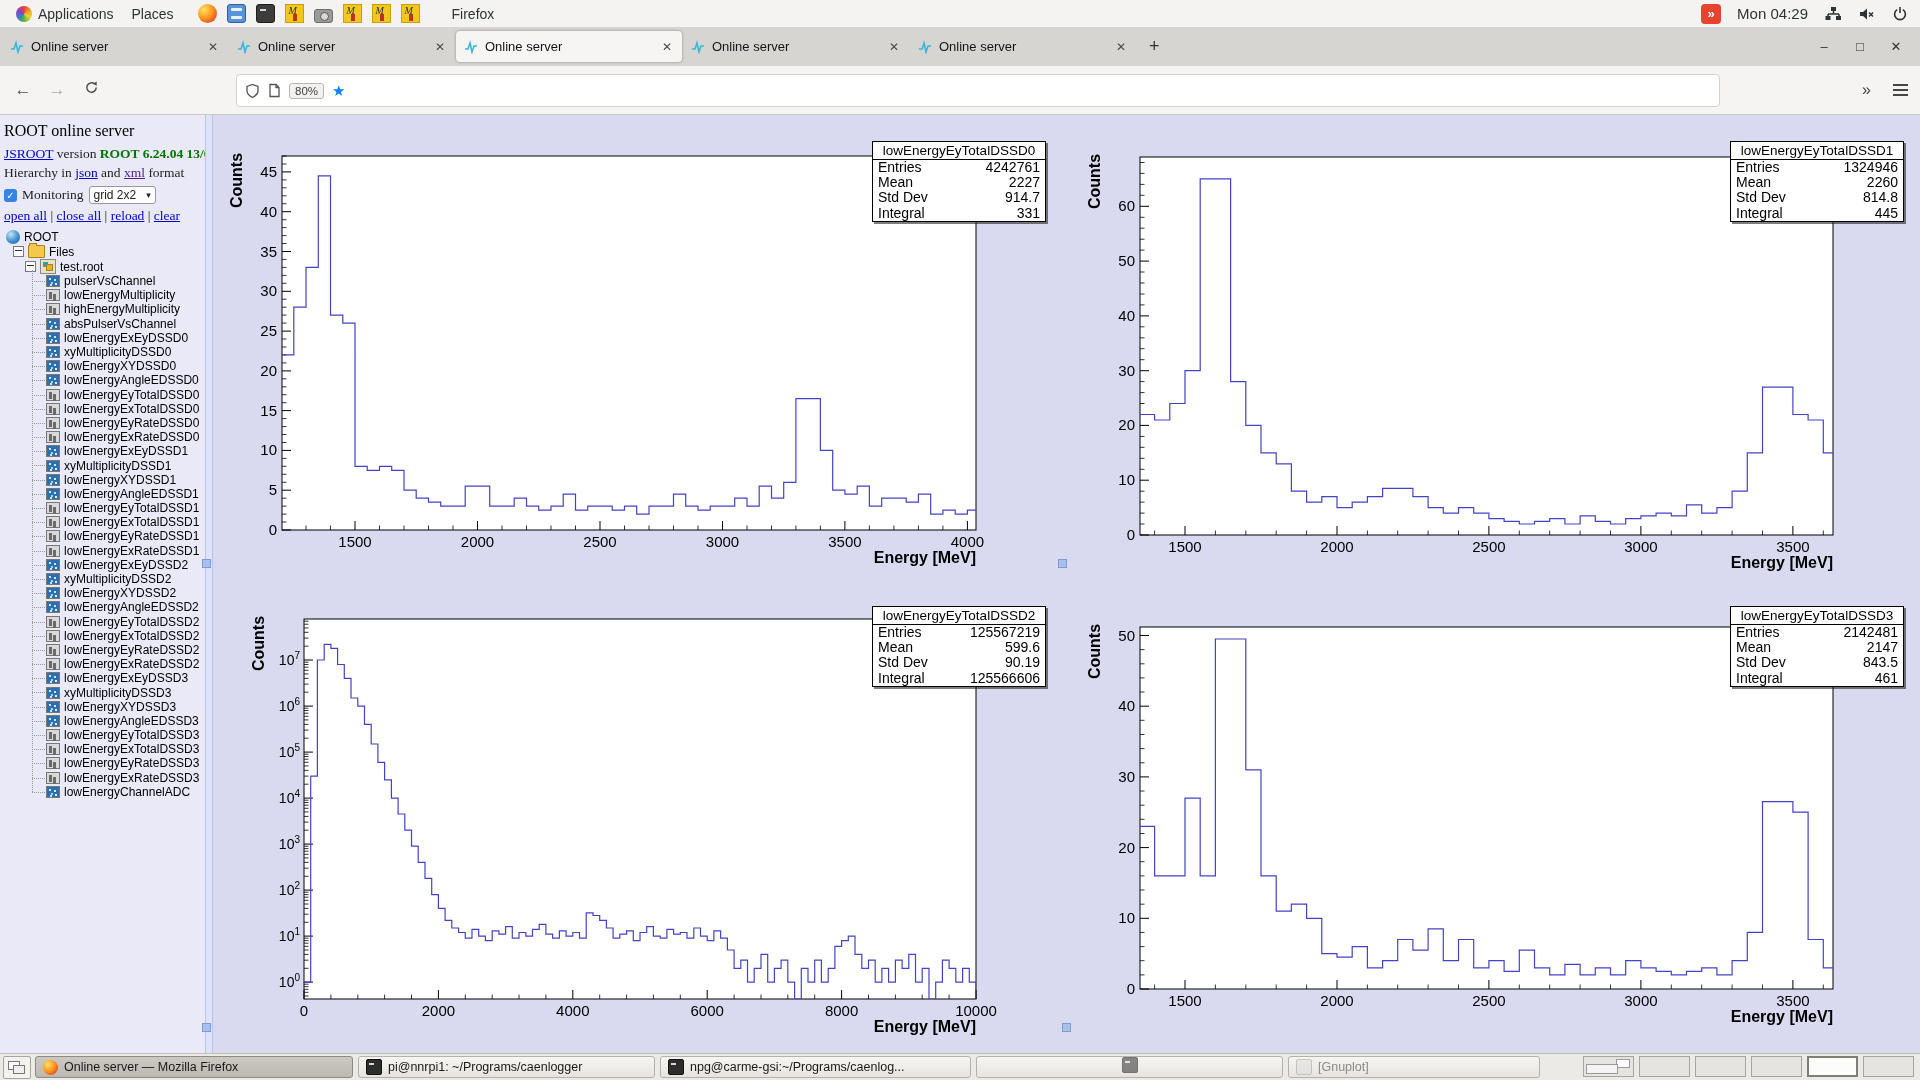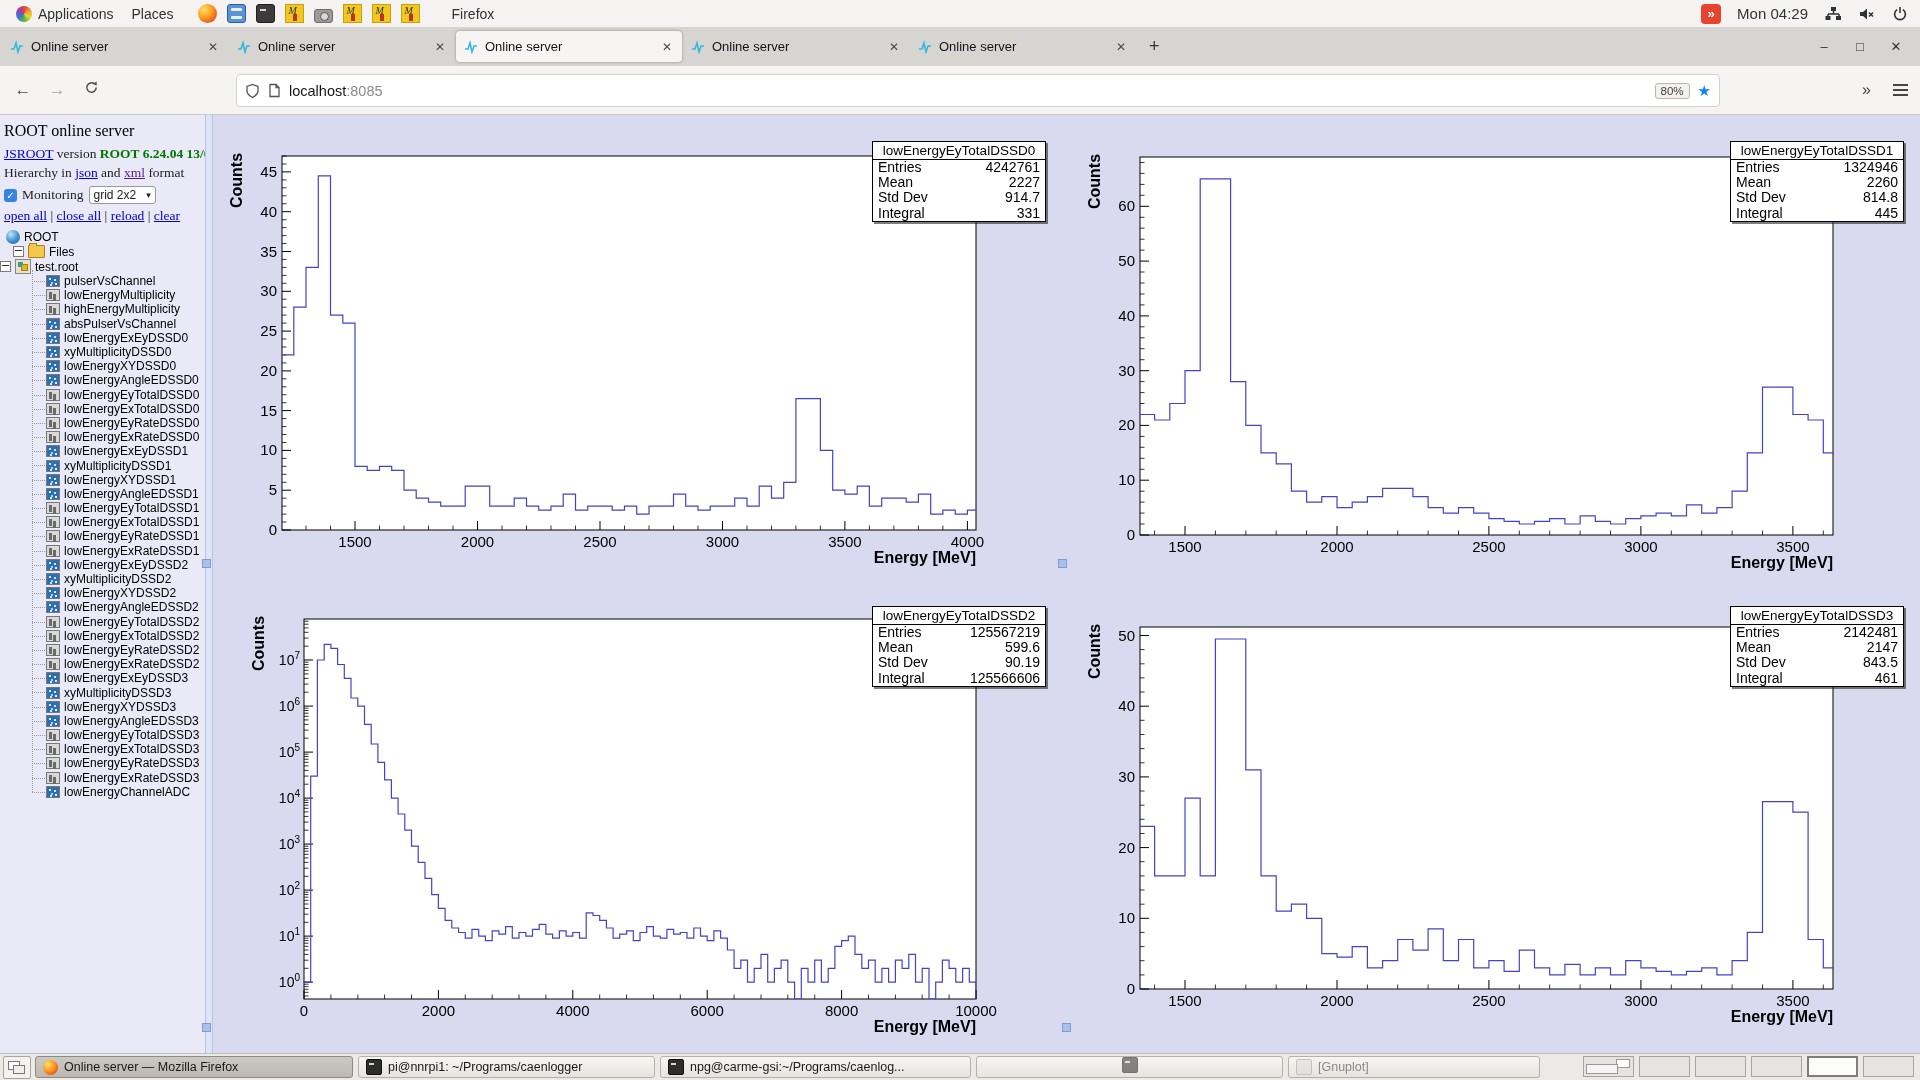--- a/index.html
+++ b/index.html
@@ -238,21 +238,20 @@
       </svg>
     </span>
     <div class="urlbar">
       <svg width="15" height="16">
         <path d="M7.5 1.5 L13 3.4 V8 C13 11.5 7.5 14.5 7.5 14.5 C7.5 14.5 2 11.5 2 8 V3.4 Z" fill="none" stroke="#555" stroke-width="1.3"></path>
       </svg>
       <svg width="13" height="15">
         <path d="M2 1.5 H8 L11 4.5 V13.5 H2 Z" fill="none" stroke="#555" stroke-width="1.3"></path>
         <path d="M8 1.5 V4.5 H11" fill="none" stroke="#555" stroke-width="1.3"></path>
       </svg>
-      <span class="urltext"><span>localhost</span><span class="port">:8085</span></span>
       <span class="zoom-badge">80%</span>
       <span class="star">★</span>
     </div>
     <span class="nav-right">
       <span class="chev">»</span>
       <span class="hamburger"></span>
     </span>
   </div>
 
   <div class="sidebar">
@@ -286,21 +285,21 @@
     <div class="tree">
       <div class="trow" style="padding-left:6px;">
         <span class="sphere"></span>
         <span>ROOT</span>
       </div>
       <div class="trow" style="padding-left:13px;">
         <span class="expander"></span>
         <span class="folder"></span>
         <span>Files</span>
       </div>
-      <div class="trow" style="">
+      <div class="trow" style="padding-left:25px;">
         <span class="expander"></span>
         <span class="rootfile"></span>
         <span>test.root</span>
       </div>
       <div class="items-wrap" id="treeitems">
         <div class="vline"></div>
       <div class="titem">
             <span class="ih ih2"></span>
             <span>pulserVsChannel</span>
           </div>

